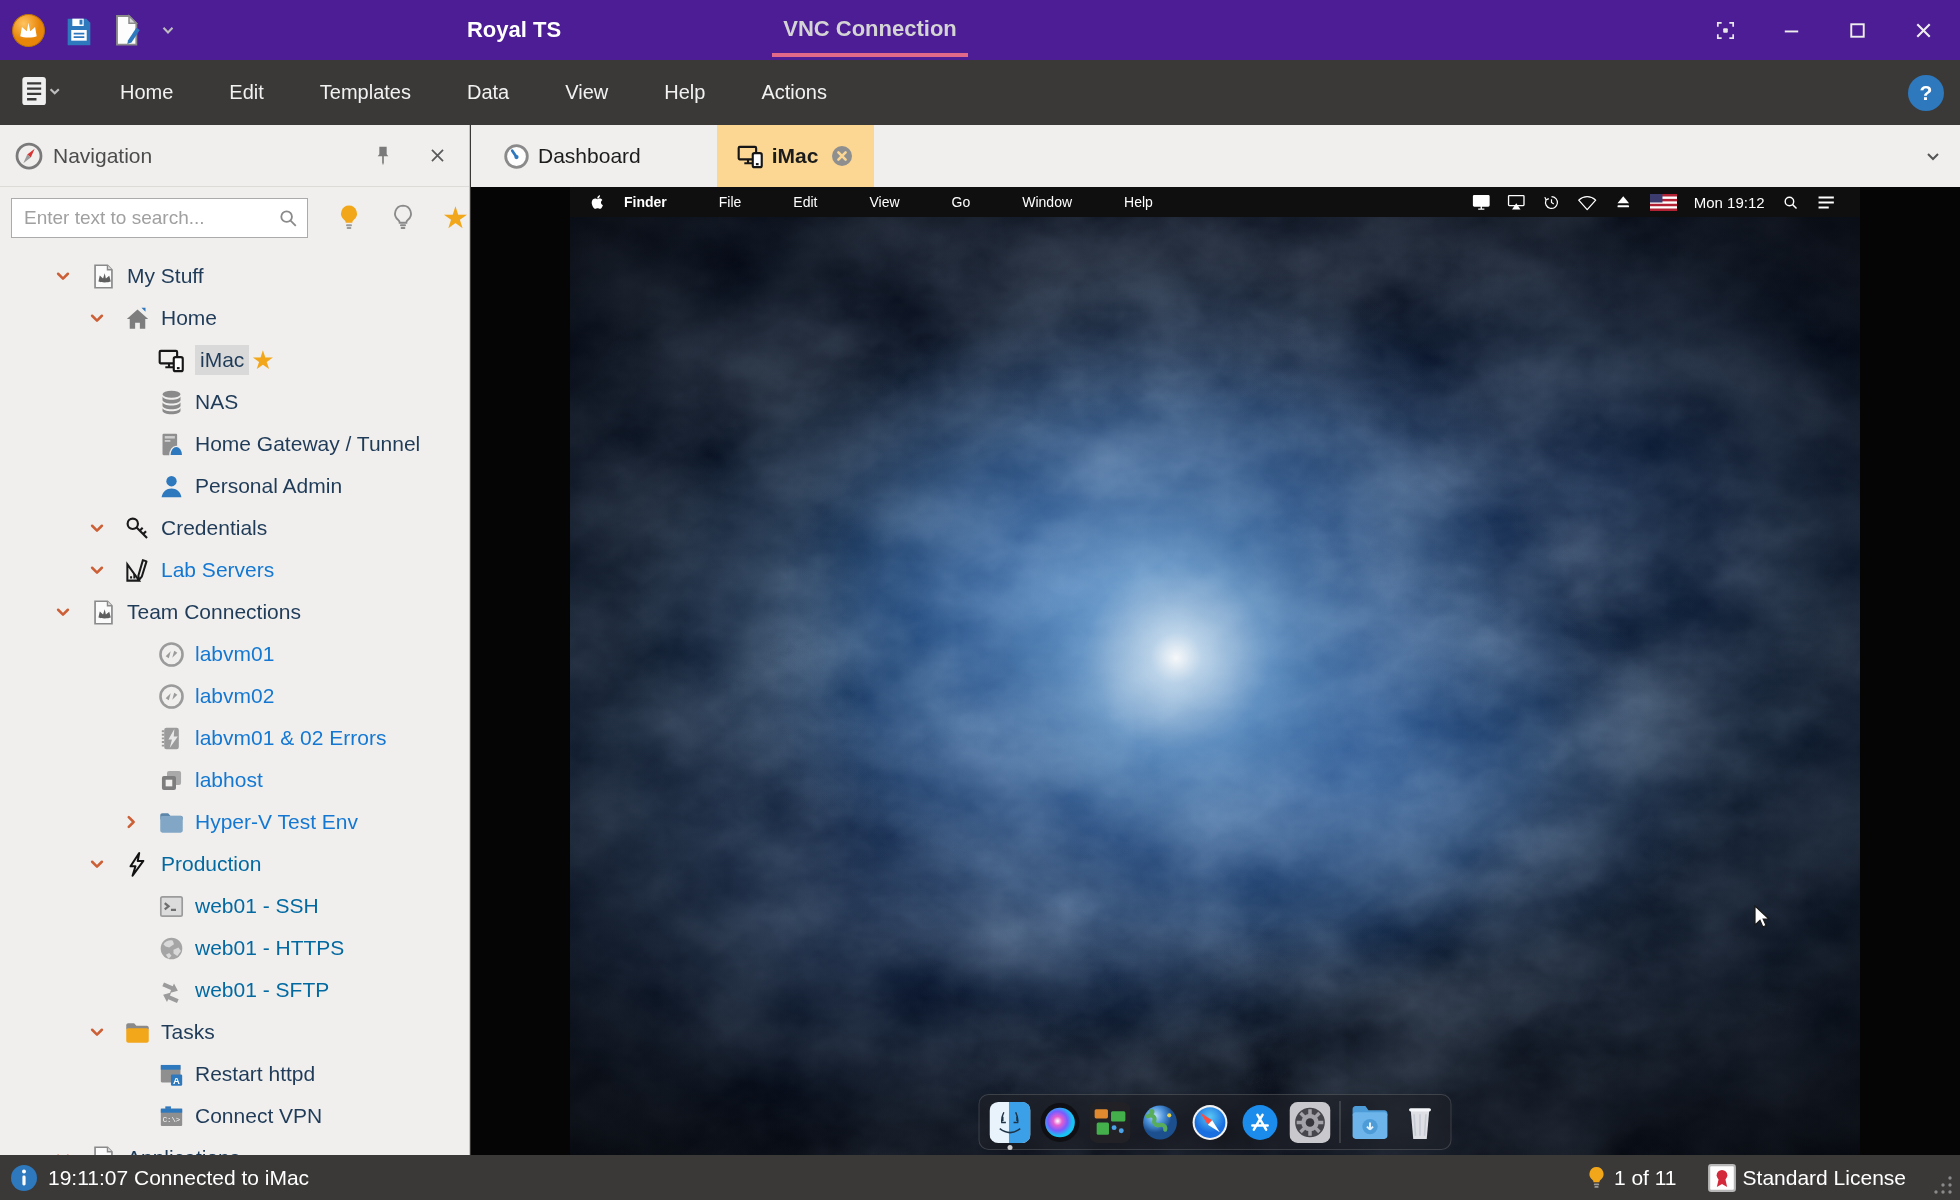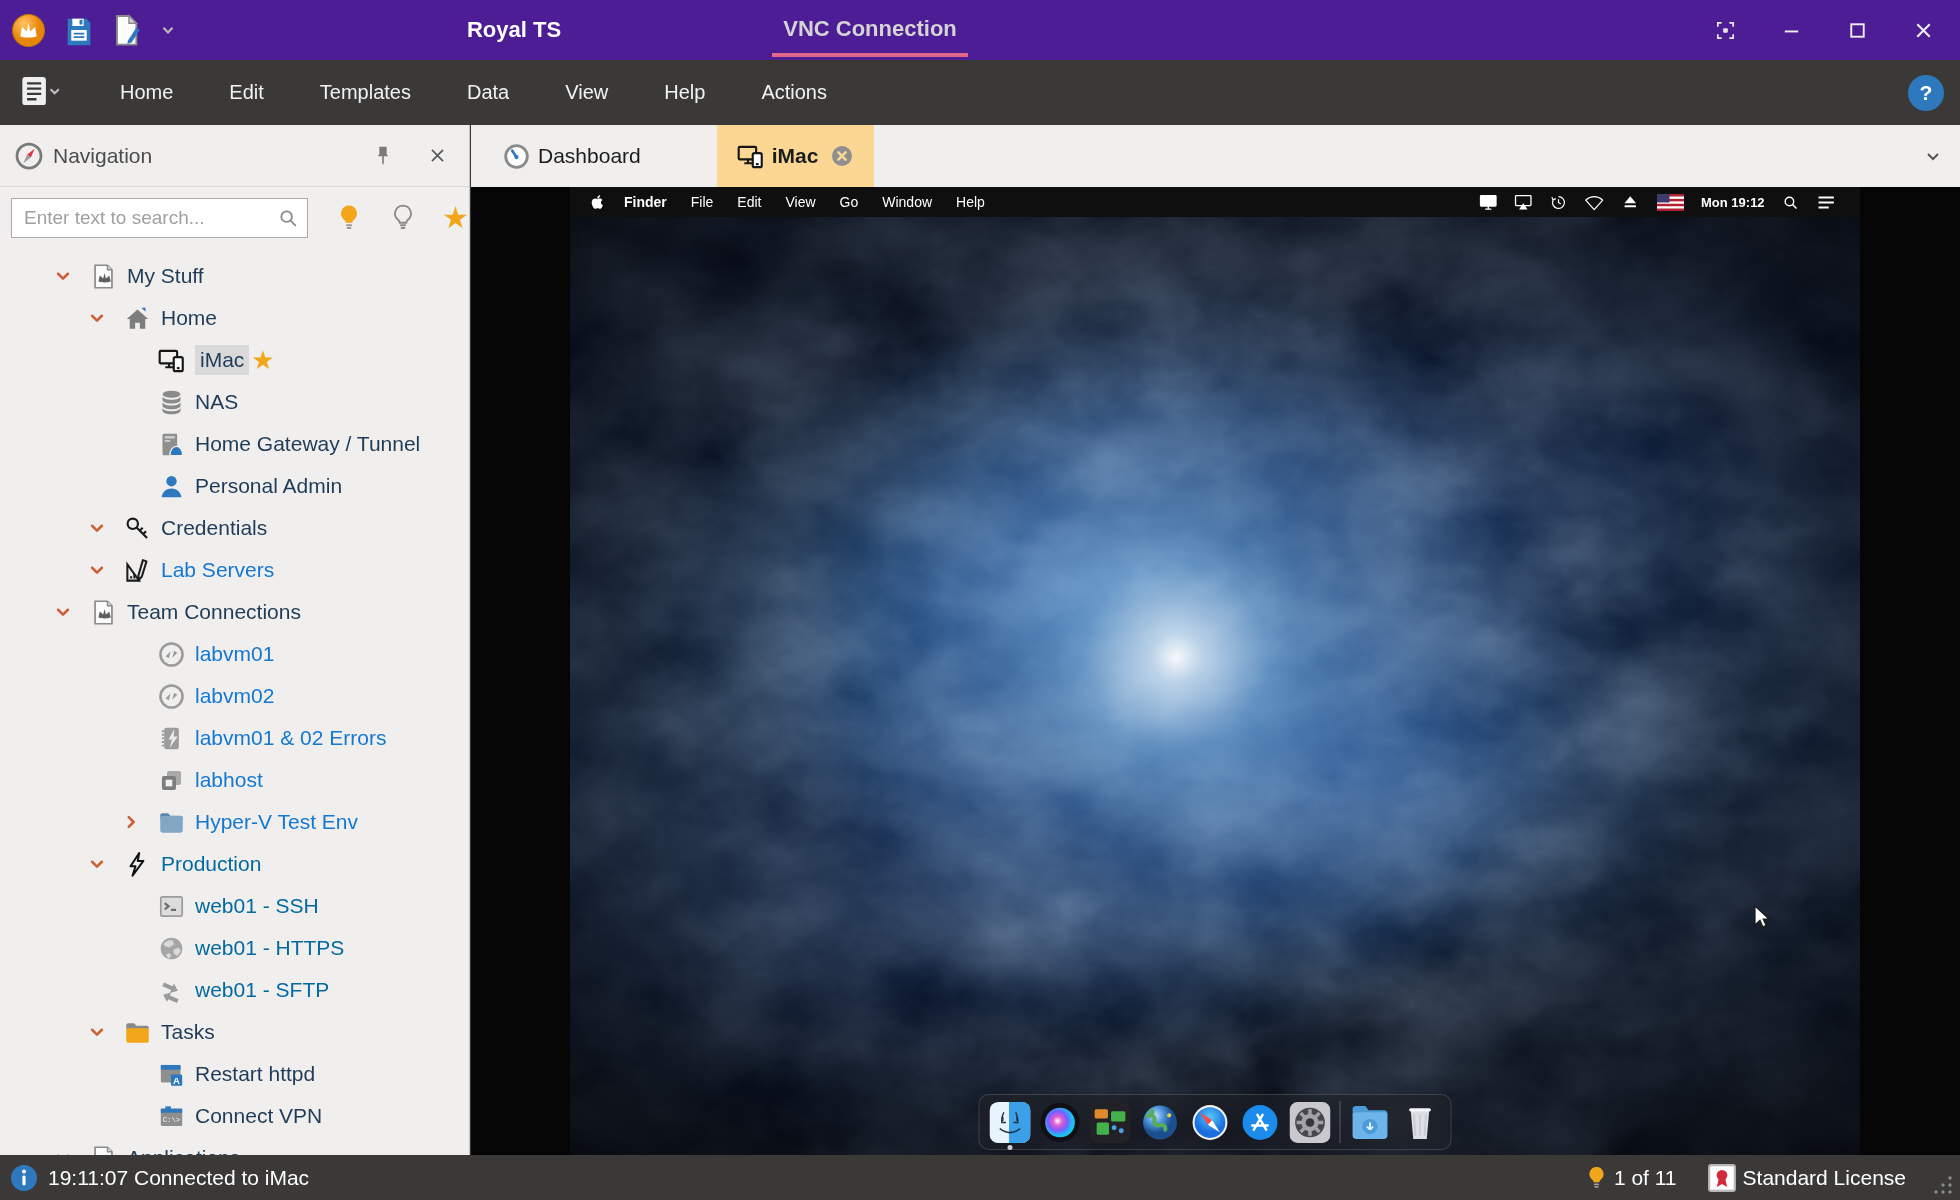--- a/index.html
+++ b/index.html
@@ -70,25 +70,25 @@
   .tab.active { background:#fbd793; font-weight:bold; margin-left:56px; }
   .tab-close { display:flex; margin-left:12px; } .tab-close svg { width:24px; height:24px; }
   .tab-caret { position:absolute; right:18px; top:22px; } .tab-caret svg { width:18px; height:18px; }
 
   
   .content { position:absolute; left:471px; top:187px; right:0; bottom:45px; background:#050505; }
   .screen { position:absolute; left:99px; top:0; width:1290px; height:968px; background:#04070f; }
   .macbar { position:absolute; left:0; top:0; right:0; height:30px; background:#0f0f10;
     display:flex; align-items:center; color:#fff; font-size:14px; }
   .apple { margin-left:20px; display:flex; } .apple svg { width:16px; height:18px; }
-  .mac-menu { display:flex; margin-left:6px; }
+  .mac-menu { display:flex; margin-left:6px;gap:28px; }
   .mac-item { padding:0 12px; } .mac-item.bold { font-weight:bold; }
   .mac-status { margin-left:auto; display:flex; align-items:center; gap:17px; margin-right:24px; }
   .mac-status .ms-icon { display:flex; } .mac-status svg { height:17px; width:auto; }
-  .mac-clock { font-weight:bold; font-size:13px; }
+  .mac-clock { font-weight:normal; font-size:15px; }
 
   .wallpaper { position:absolute; left:0; top:30px; right:0; bottom:0; overflow:hidden;
     background:
       radial-gradient(circle at 47% 47%, rgba(255,255,255,0.95) 0%, rgba(205,232,255,0.8) 3%, rgba(120,180,240,0.6) 11%, rgba(55,115,195,0.4) 23%, rgba(12,35,80,0) 48%),
       radial-gradient(ellipse 56% 46% at 38% 40%, rgba(58,128,205,0.5), rgba(10,28,64,0) 62%),
       radial-gradient(ellipse 42% 36% at 63% 60%, rgba(38,98,178,0.45), rgba(10,28,64,0) 62%),
       radial-gradient(ellipse 50% 42% at 22% 74%, rgba(14,42,92,0.55), rgba(4,10,26,0) 66%),
       radial-gradient(ellipse 46% 40% at 80% 28%, rgba(16,48,100,0.5), rgba(4,10,26,0) 66%),
       linear-gradient(180deg, #060d1d 0%, #09162b 35%, #0a1b34 55%, #071224 80%, #03060e 100%); }
   .cloud-noise { position:absolute; left:0; top:0; width:100%; height:100%; mix-blend-mode:screen; opacity:.5; }

